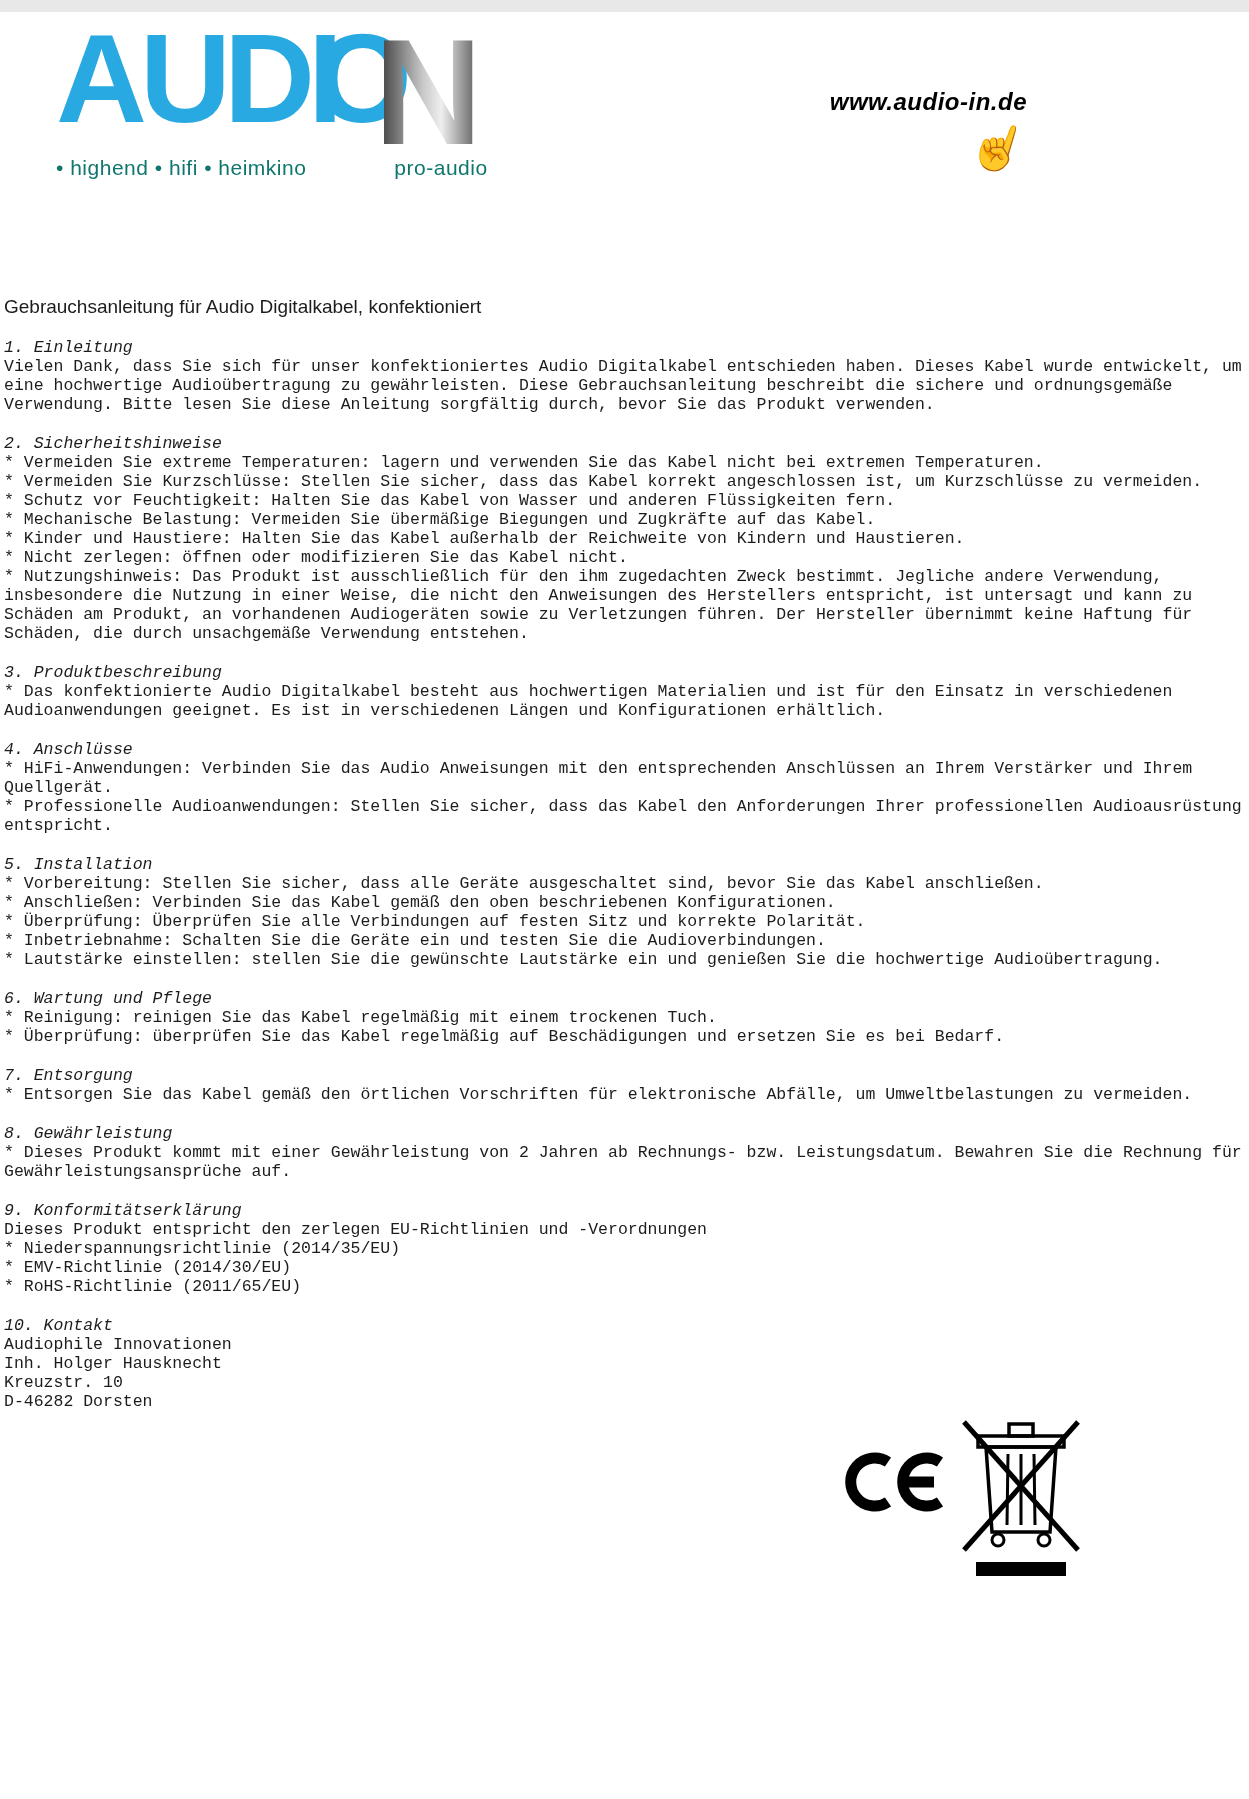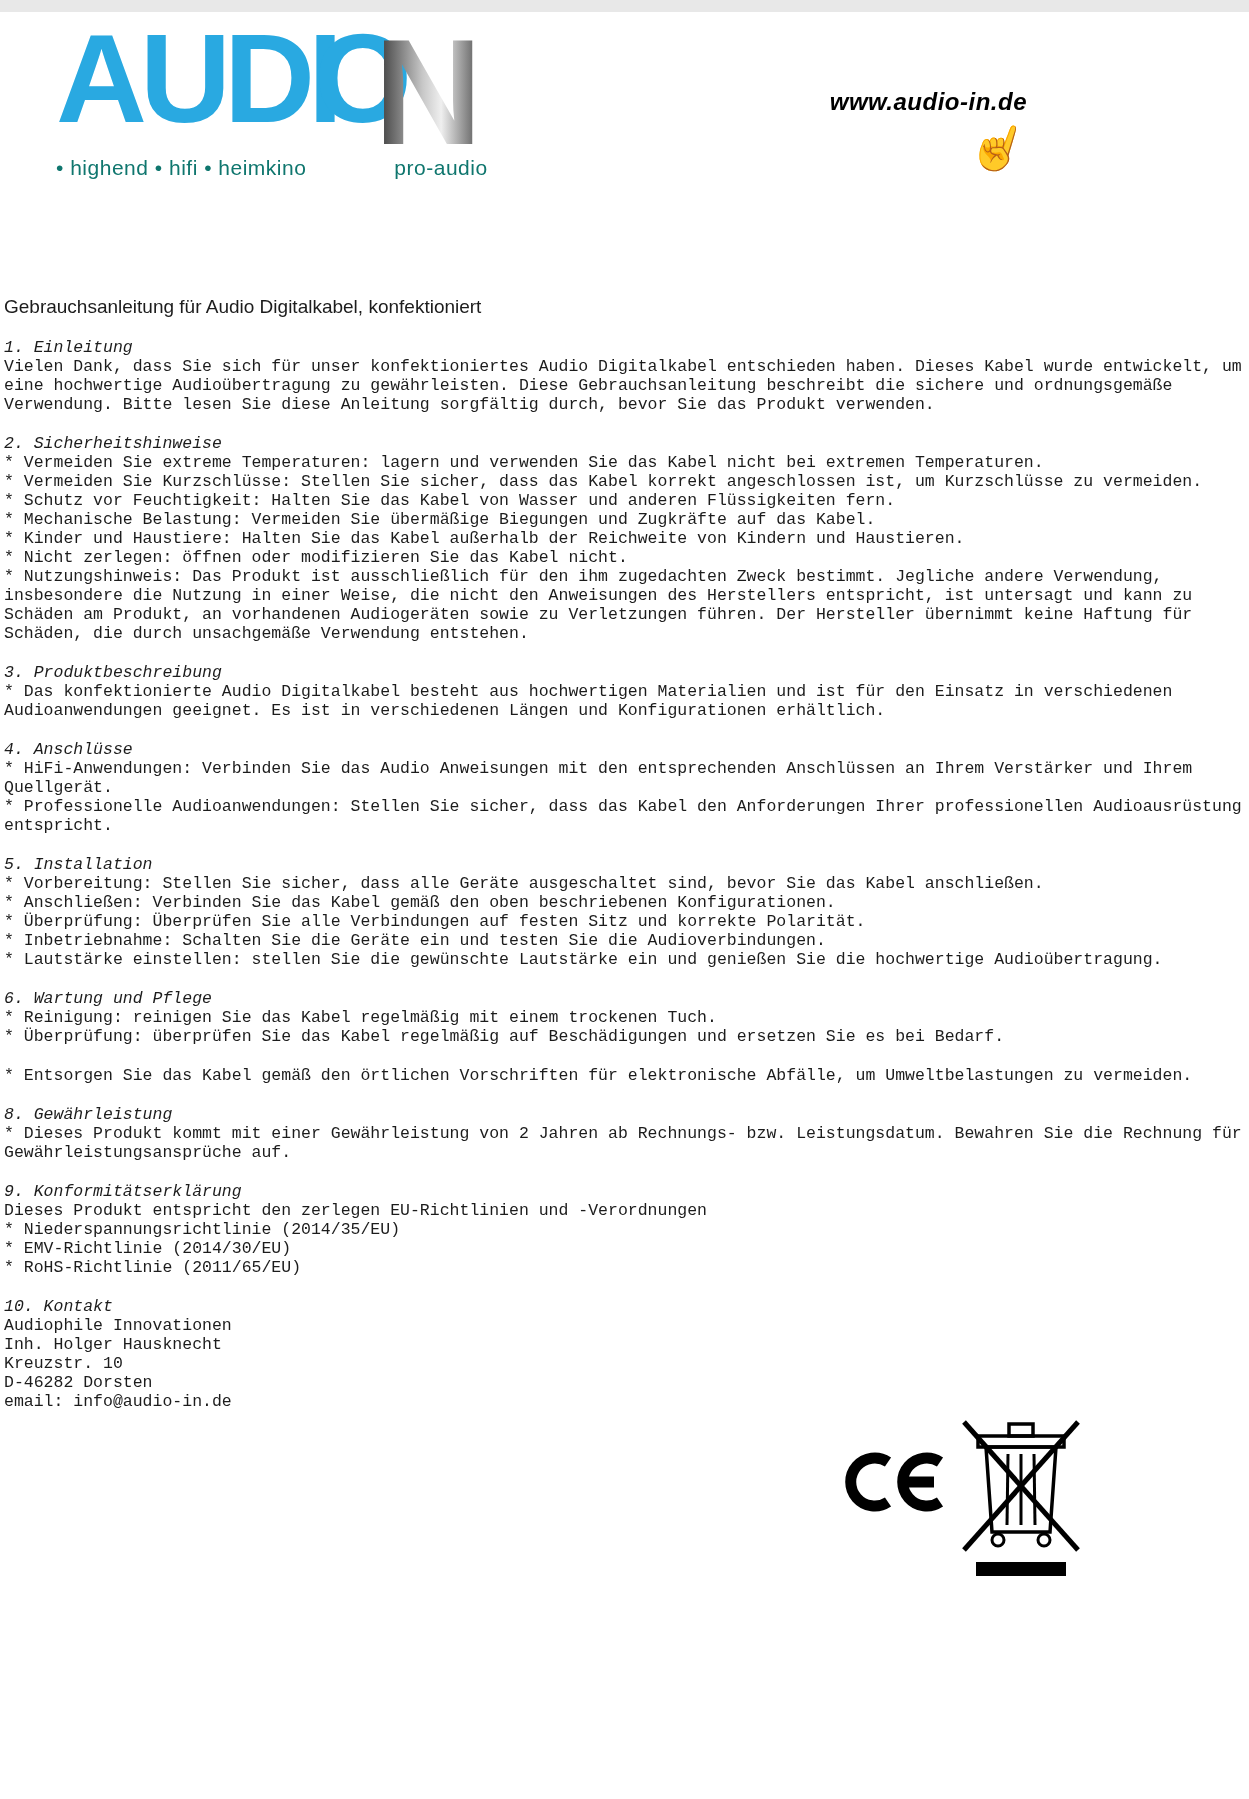--- a/index.html
+++ b/index.html
@@ -139,20 +139,21 @@
 
     <section class="sec">
       <div class="sec-heading">6. Wartung und Pflege</div>
       <div class="sec-body">
           <div class="line">* Reinigung: reinigen Sie das Kabel regelmäßig mit einem trockenen Tuch.</div>
           <div class="line">* Überprüfung: überprüfen Sie das Kabel regelmäßig auf Beschädigungen und ersetzen Sie es bei Bedarf.</div>
         </div>
     </section>
 
     <section class="sec">
+      <div class="sec-heading">7. Entsorgung</div>
       <div class="sec-body">
           <div class="line">* Entsorgen Sie das Kabel gemäß den örtlichen Vorschriften für elektronische Abfälle, um Umweltbelastungen zu vermeiden.</div>
         </div>
     </section>
 
     <section class="sec">
       <div class="sec-heading">8. Gewährleistung</div>
       <div class="sec-body">
           <div class="line">* Dieses Produkt kommt mit einer Gewährleistung von 2 Jahren ab Rechnungs- bzw. Leistungsdatum. Bewahren Sie die Rechnung für Gewährleistungsansprüche auf.</div>
         </div>
@@ -168,21 +169,20 @@
         </div>
     </section>
 
     <section class="sec">
       <div class="sec-heading">10. Kontakt</div>
       <div class="sec-body">
           <div class="line">Audiophile Innovationen</div>
           <div class="line">Inh. Holger Hausknecht</div>
           <div class="line">Kreuzstr. 10</div>
           <div class="line">D-46282 Dorsten</div>
-          <div class="line">email: info@audio-in.de</div>
         </div>
     </section>
 
   </div>
 
   <div class="ce-mark">
     <svg width="104" height="64" viewBox="0 0 104 64">
       <path d="M46 12 A 24 24 0 1 0 46 52" fill="none" stroke="#000" stroke-width="11"></path>
       <path d="M98 12 A 24 24 0 1 0 98 52" fill="none" stroke="#000" stroke-width="11"></path>
       <line x1="63" y1="32" x2="92" y2="32" stroke="#000" stroke-width="11"></line>

